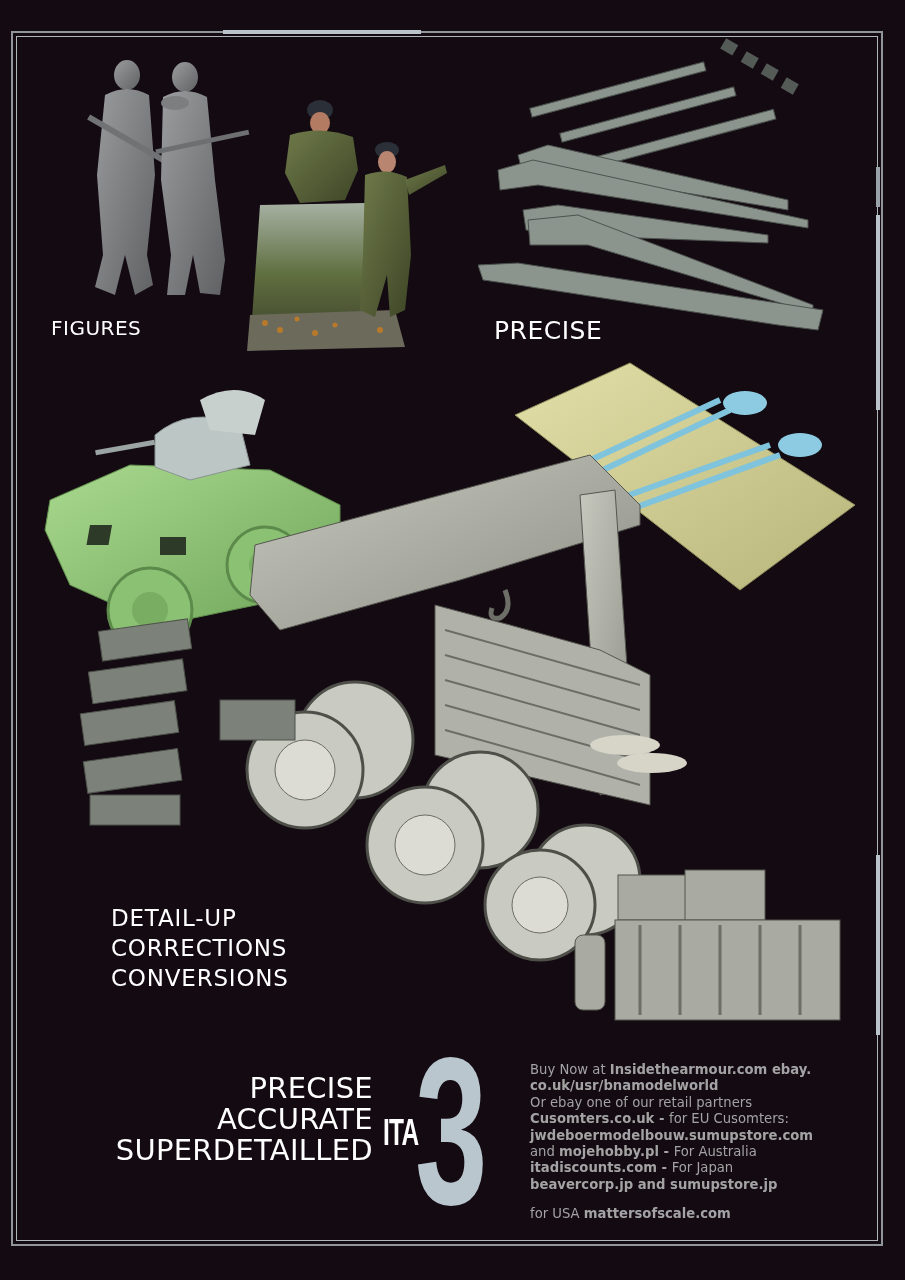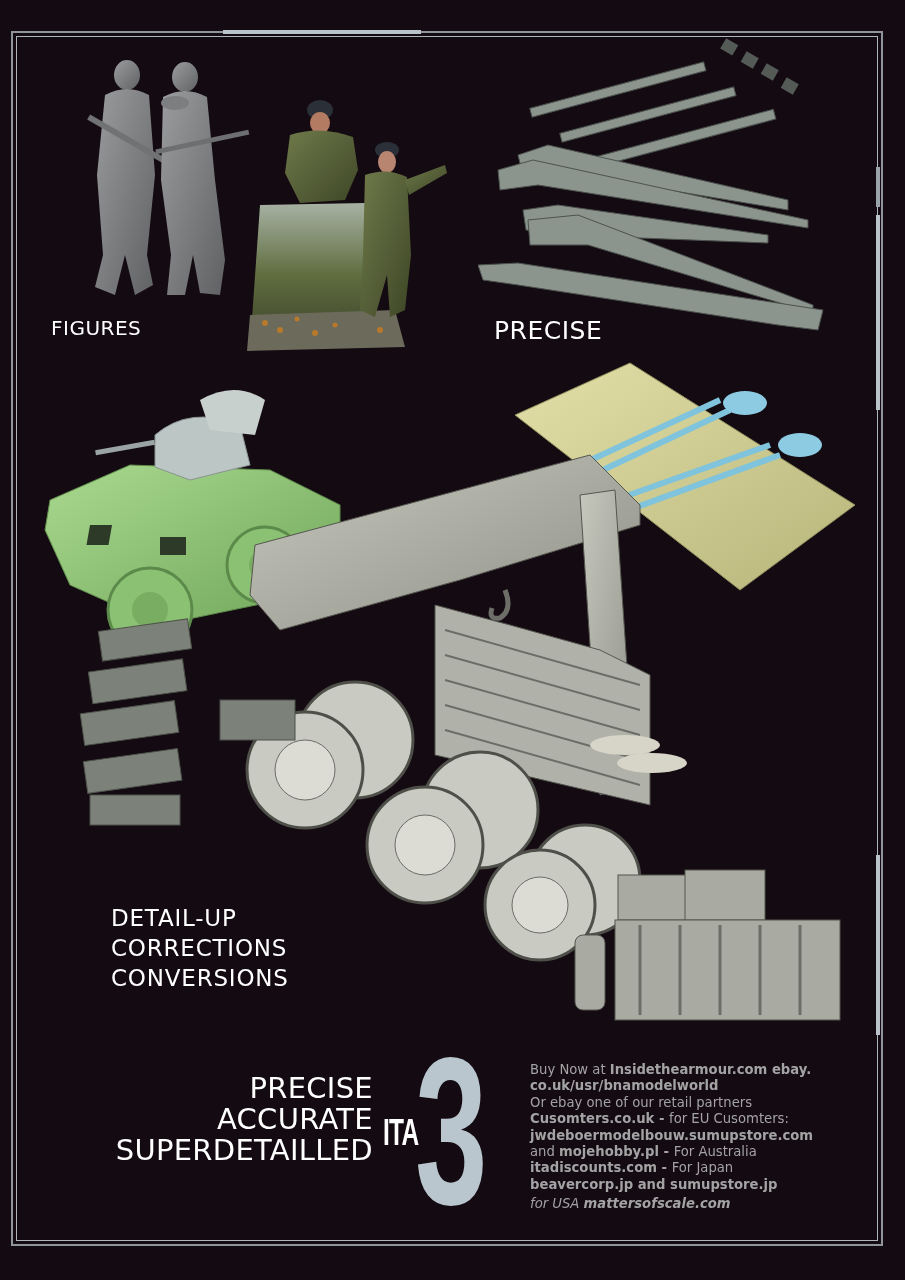--- a/index.html
+++ b/index.html
@@ -16,21 +16,21 @@
   .lbl-weapons{left:494px;top:318px;font-size:25px;}
   .lbl-detail{left:111px;top:903px;font-size:23px;line-height:30px;letter-spacing:0.8px;}
 
   .tag-block{position:absolute;right:532px;top:1073px;text-align:right;font-size:29px;line-height:31px;letter-spacing:0.3px;}
   .brand{position:absolute;left:383px;top:1055px;width:140px;height:170px;}
   .brand-ita{position:absolute;left:0;top:57px;font-family:"Liberation Sans",sans-serif;font-weight:700;font-size:36px;color:#fff;transform:scaleX(0.68);transform-origin:left top;letter-spacing:-1px;}
   .brand-3{position:absolute;left:32px;top:-28px;font-family:"Liberation Sans",sans-serif;font-weight:700;font-size:210px;line-height:1;color:#b9c6ce;transform:scaleX(0.62);transform-origin:left top;}
 
   .retail{position:absolute;left:530px;top:1062px;width:345px;font-family:"DejaVu Sans","Liberation Sans",sans-serif;font-size:13.2px;line-height:16.4px;color:#a3a3a3;}
   .retail b{font-weight:700;}
-  .retail .last{margin-top:3px;display:block;font-style:italic;}
+  .retail .last{margin-top:13px;display:block;}
 
   .art{position:absolute;}
 </style>
 </head>
 <body>
 
 <div class="frame"></div>
 <div class="frame-inner"></div>
 <div class="hl-top"></div>
 <div class="hl-right0"></div>

